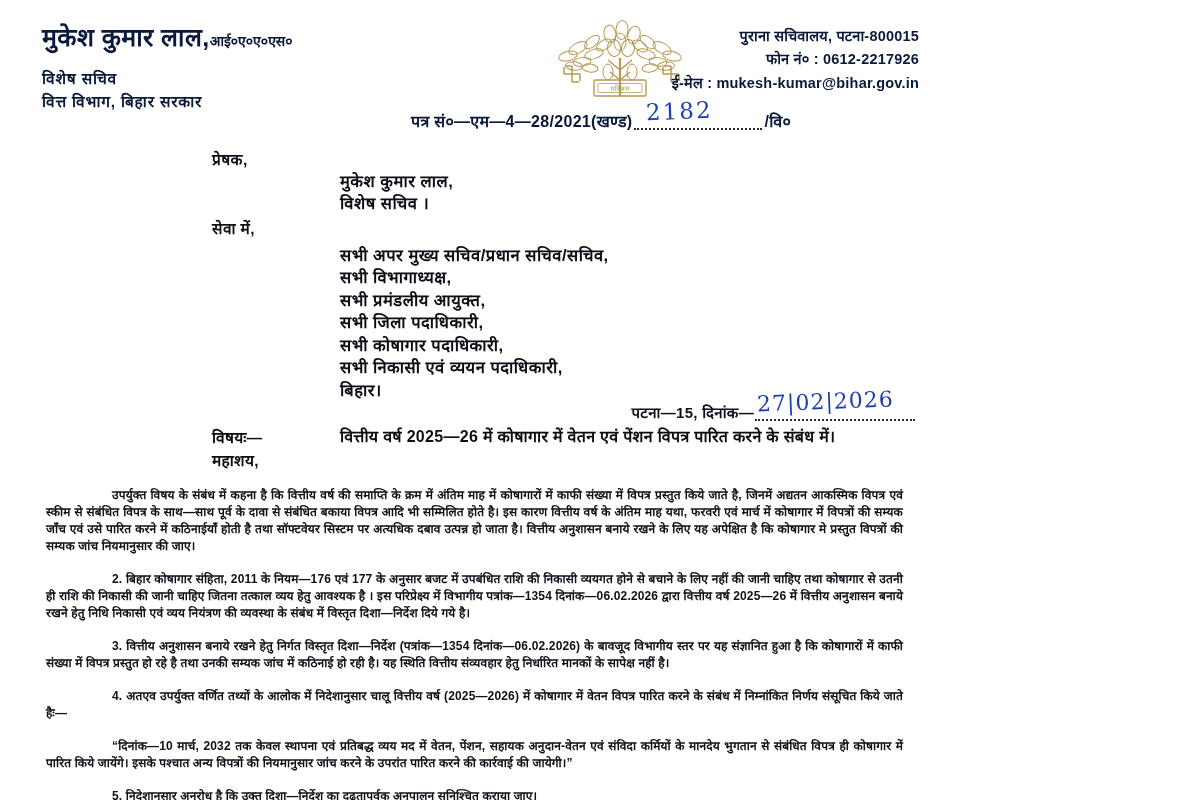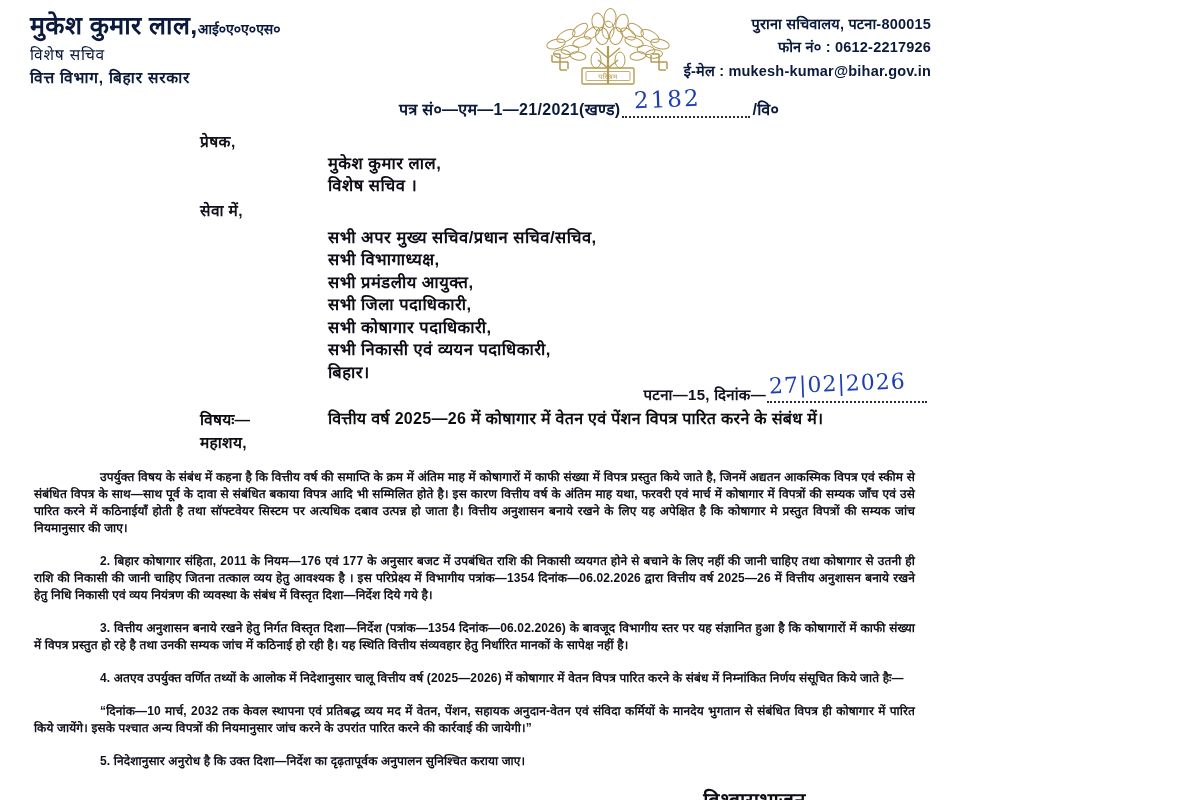--- a/index.html
+++ b/index.html
@@ -16,21 +16,21 @@
     font-family: "Liberation Sans", "DejaVu Sans", sans-serif;
     color: #0d0d12;
     position: relative;
   }
 
   .page {
     position: relative;
     width: 949px;
     height: 800px;
     background: #fff;
-    padding: 4px;
+    padding: 16px;
   }
 
   
   .letterhead {
     position: relative;
     height: 92px;
     padding: 8px 14px 0 22px;
   }
 
   .lh-left {
@@ -51,25 +51,25 @@
 
   .officer-suffix {
     font-size: 14px;
     font-weight: bold;
     color: #0b1a3a;
     letter-spacing: 0px;
   }
 
   .officer-desig {
     font-size: 15.5px;
-    font-weight: normal;
+    font-weight: bold;
     color: #0b1a3a;
     line-height: 1.45;
     letter-spacing: 0.8px;
-    margin-top: 3px;
+    margin-top: 15px;
   }
 
   .officer-dept {
     font-size: 15.5px;
     font-weight: bold;
     color: #0b1a3a;
     line-height: 1.45;
     letter-spacing: 0.8px;
   }
 
@@ -137,21 +137,21 @@
 
   .hand-docnum {
     left: 12px;
     top: -16px;
   }
 
   
   .block-from {
     position: relative;
     padding-left: 196px;
-    margin-top: 2px;
+    margin-top: 8px;
   }
 
   .lbl-side {
     font-size: 15.5px;
     font-weight: bold;
     color: #12121c;
     letter-spacing: 0.4px;
   }
 
   .indent-1 {
@@ -362,21 +362,21 @@
     </div>
 
     <div class="lh-right">
       <div>पुराना  सचिवालय, पटना-800015</div>
       <div>फोन नं० : 0612-2217926</div>
       <div>ई-मेल  : mukesh-kumar@bihar.gov.in</div>
     </div>
   </div>
 
   <div class="letter-no-row">
-    <span class="letter-no">पत्र सं०—एम—1—21/2021(खण्ड)</span><span class="dotted-fill"><span class="hand hand-docnum">2182</span></span><span class="letter-no">/वि०</span>
+    <span class="letter-no">पत्र सं०—एम—4—28/2021(खण्ड)</span><span class="dotted-fill"><span class="hand hand-docnum">2182</span></span><span class="letter-no">/वि०</span>
   </div>
 
   <div class="block-from">
     <div class="lbl-side">प्रेषक,</div>
     <div class="indent-1">
       <div class="name-line">मुकेश कुमार लाल,</div>
       <div class="name-line">विशेष सचिव  ।</div>
     </div>
   </div>
 

